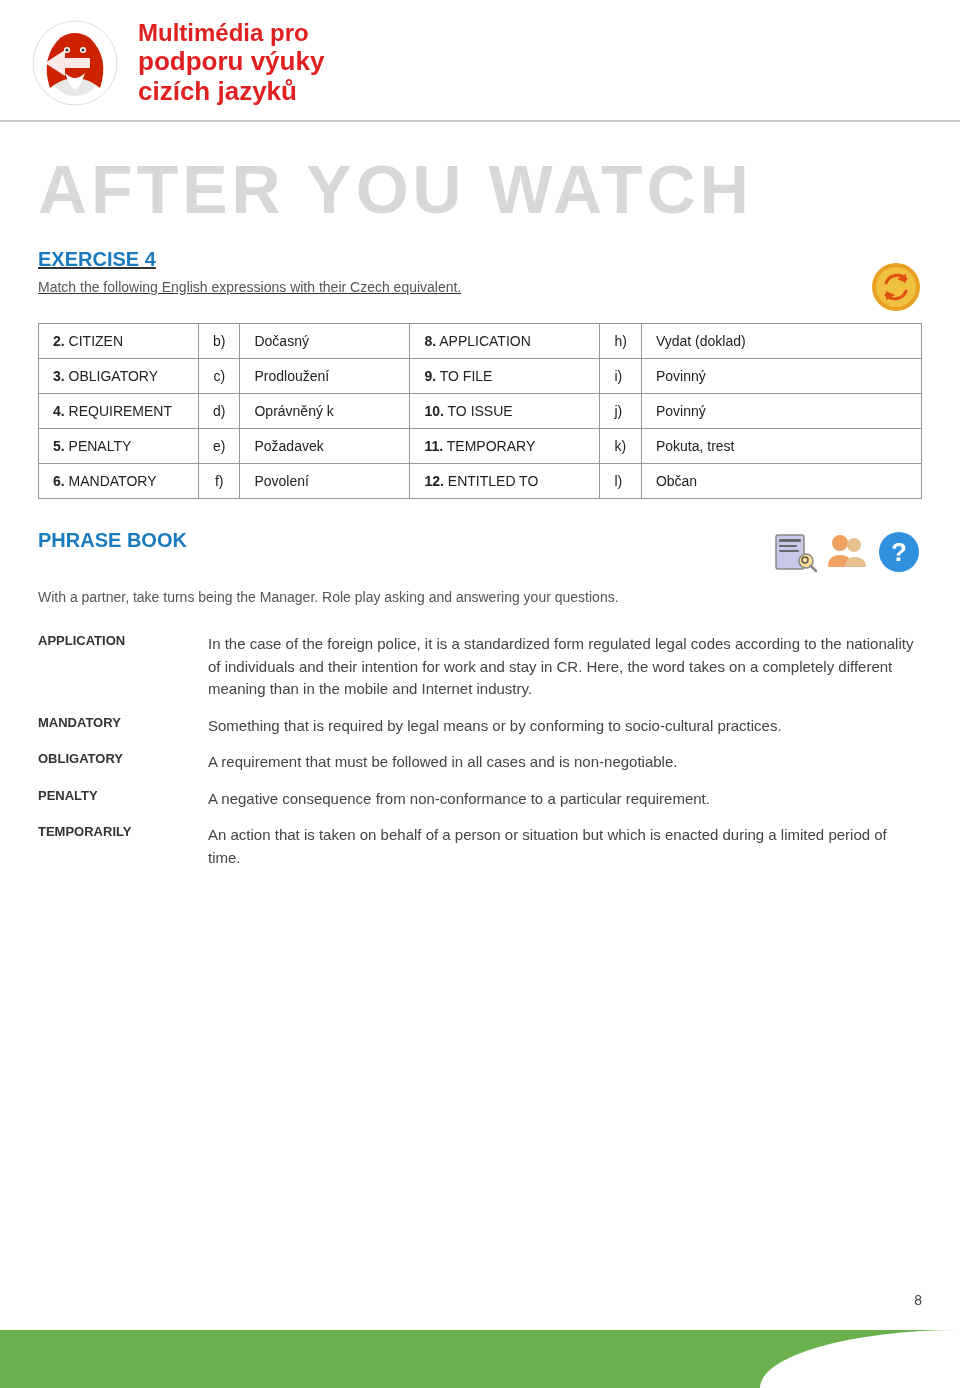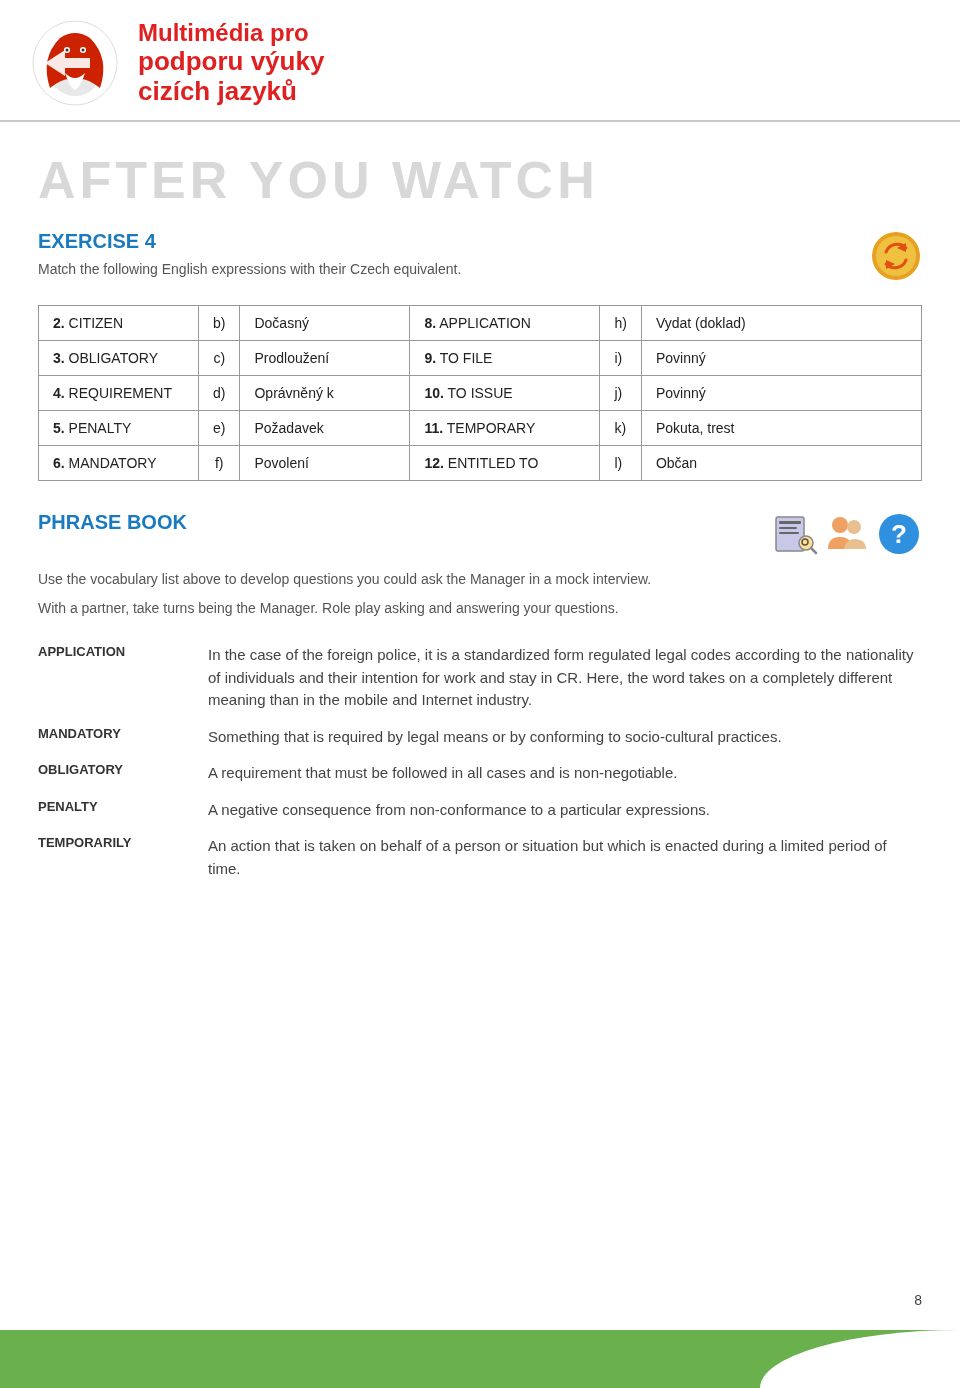--- a/index.html
+++ b/index.html
@@ -48,39 +48,40 @@
       font-weight: bold;
       color: #e02020;
       line-height: 1.15;
     }
 
     
     .page-title-section {
       padding: 28px 38px 10px 38px;
     }
     .page-title {
-      font-size: 52px;
+      font-size: 68px;
       font-weight: bold;
       color: #d8d8d8;
       letter-spacing: 4px;
       font-family: Arial, sans-serif;
       text-transform: uppercase;
     }
 
     
     .main-content {
       padding: 10px 38px 40px 38px;
     }
 
     
     .exercise-header {
       display: flex;
-      align-items: flex-start;
+      align-items: flex-end;
       justify-content: space-between;
       margin-bottom: 10px;
+      text-decoration: underline;
     }
     .exercise-title {
       font-size: 20px;
       font-weight: bold;
       color: #1a7abf;
       margin-bottom: 8px;
     }
     .exercise-instruction {
       font-size: 14px;
       color: #555;
@@ -332,40 +333,39 @@
         <path d="M20,38 Q22,28 30,28 Q42,28 42,38" fill="#e8c090"></path>
       </svg>
 
       <svg width="46" height="46" viewBox="0 0 46 46">
         <circle cx="23" cy="23" r="20" fill="#3090e0"></circle>
         <text x="23" y="32" text-anchor="middle" font-size="26" font-weight="bold" fill="#fff" font-family="Arial">?</text>
       </svg>
     </div>
   </div>
 
-  <div class="phrase-instruction">Use the vocabulary list above to develop questions you could ask the Manager in a mock interview.</div>
   <div class="phrase-instruction">With a partner, take turns being the Manager. Role play asking and answering your questions.</div>
 
   <table class="definitions-table">
     <tbody id="definitions-body">
     <tr>
     <td class="def-term">APPLICATION</td>
     <td class="def-text">In the case of the foreign police, it is a standardized form regulated legal codes according to the nationality of individuals and their intention for work and stay in CR. Here, the word takes on a completely different meaning than in the mobile and Internet industry.</td>
   </tr>
         <tr>
     <td class="def-term">MANDATORY</td>
     <td class="def-text">Something that is required by legal means or by conforming to socio-cultural practices.</td>
   </tr>
         <tr>
     <td class="def-term">OBLIGATORY</td>
     <td class="def-text">A requirement that must be followed in all cases and is non-negotiable.</td>
   </tr>
         <tr>
     <td class="def-term">PENALTY</td>
-    <td class="def-text">A negative consequence from non-conformance to a particular expressions.</td>
+    <td class="def-text">A negative consequence from non-conformance to a particular requirement.</td>
   </tr>
         <tr>
     <td class="def-term">TEMPORARILY</td>
     <td class="def-text">An action that is taken on behalf of a person or situation but which is enacted during a limited period of time.</td>
   </tr>
       </tbody>
   </table>
 
 </div>
 

